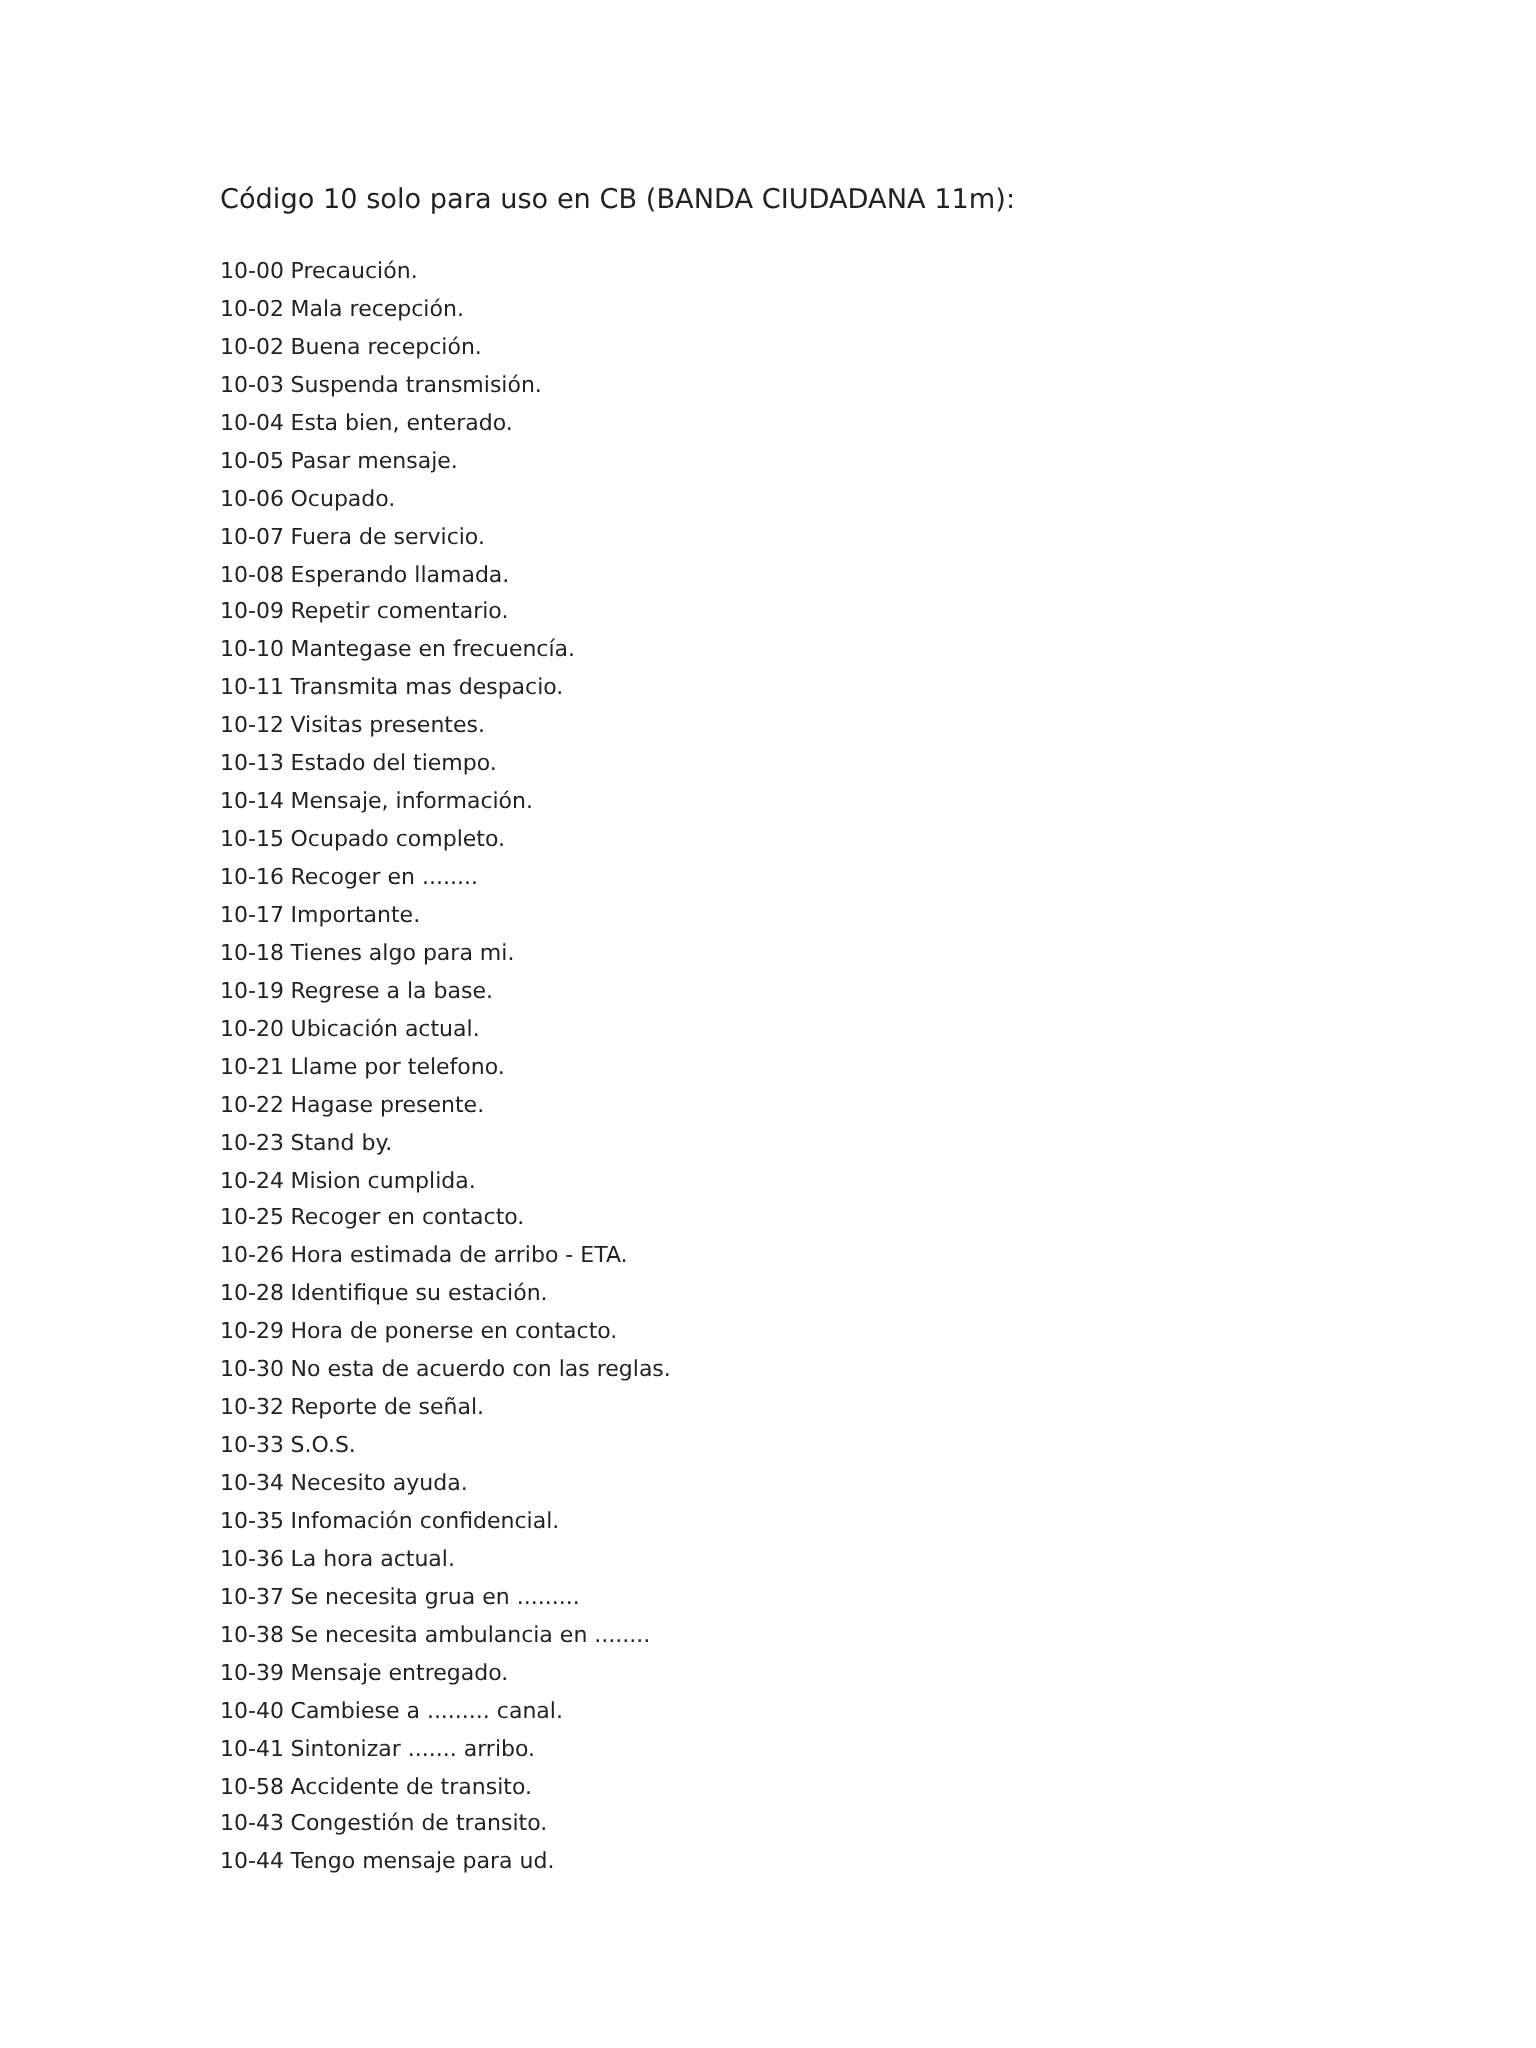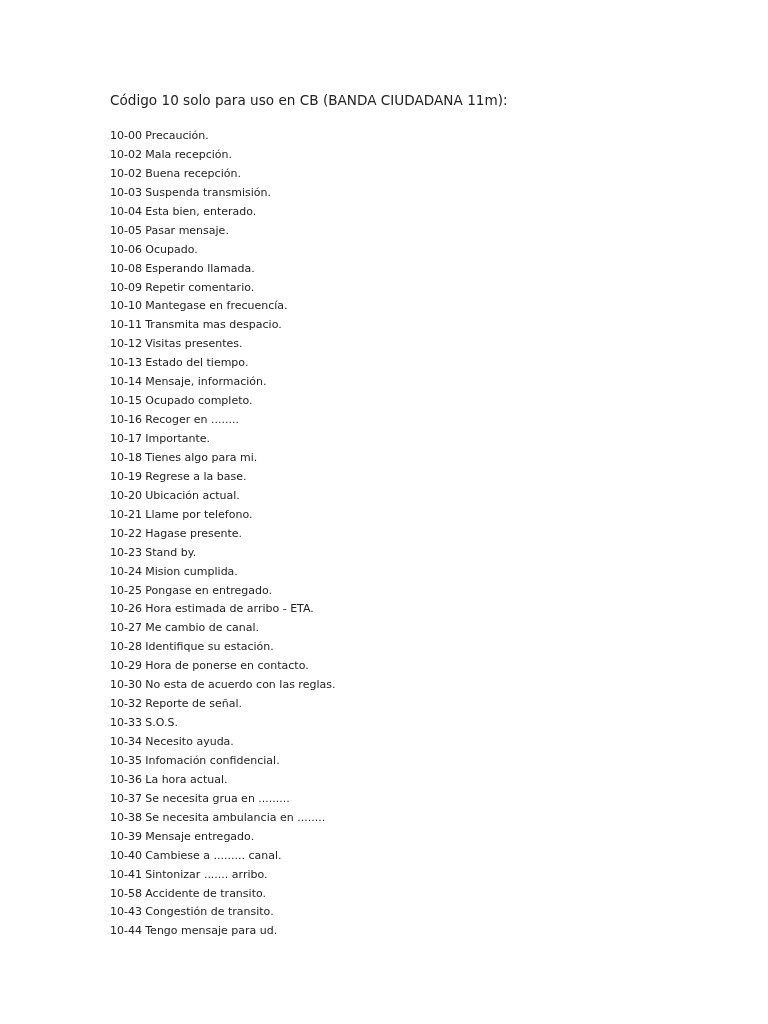--- a/index.html
+++ b/index.html
@@ -51,40 +51,40 @@
 <div class="page">
   <p class="doc-title">Código 10 solo para uso en CB (BANDA CIUDADANA 11m):</p>
   <ul class="code-list" id="code-list">
       <li class="code-item"><span class="code-num">10-00</span><span class="code-meaning">Precaución.</span></li>
       <li class="code-item"><span class="code-num">10-02</span><span class="code-meaning">Mala recepción.</span></li>
       <li class="code-item"><span class="code-num">10-02</span><span class="code-meaning">Buena recepción.</span></li>
       <li class="code-item"><span class="code-num">10-03</span><span class="code-meaning">Suspenda transmisión.</span></li>
       <li class="code-item"><span class="code-num">10-04</span><span class="code-meaning">Esta bien, enterado.</span></li>
       <li class="code-item"><span class="code-num">10-05</span><span class="code-meaning">Pasar mensaje.</span></li>
       <li class="code-item"><span class="code-num">10-06</span><span class="code-meaning">Ocupado.</span></li>
+      <li class="code-item"><span class="code-num">10-07</span><span class="code-meaning">Fuera de servicio.</span></li>
       <li class="code-item"><span class="code-num">10-08</span><span class="code-meaning">Esperando llamada.</span></li>
       <li class="code-item"><span class="code-num">10-09</span><span class="code-meaning">Repetir comentario.</span></li>
       <li class="code-item"><span class="code-num">10-10</span><span class="code-meaning">Mantegase en frecuencía.</span></li>
       <li class="code-item"><span class="code-num">10-11</span><span class="code-meaning">Transmita mas despacio.</span></li>
       <li class="code-item"><span class="code-num">10-12</span><span class="code-meaning">Visitas presentes.</span></li>
       <li class="code-item"><span class="code-num">10-13</span><span class="code-meaning">Estado del tiempo.</span></li>
       <li class="code-item"><span class="code-num">10-14</span><span class="code-meaning">Mensaje, información.</span></li>
       <li class="code-item"><span class="code-num">10-15</span><span class="code-meaning">Ocupado completo.</span></li>
       <li class="code-item"><span class="code-num">10-16</span><span class="code-meaning">Recoger en ........</span></li>
       <li class="code-item"><span class="code-num">10-17</span><span class="code-meaning">Importante.</span></li>
       <li class="code-item"><span class="code-num">10-18</span><span class="code-meaning">Tienes algo para mi.</span></li>
       <li class="code-item"><span class="code-num">10-19</span><span class="code-meaning">Regrese a la base.</span></li>
       <li class="code-item"><span class="code-num">10-20</span><span class="code-meaning">Ubicación actual.</span></li>
       <li class="code-item"><span class="code-num">10-21</span><span class="code-meaning">Llame por telefono.</span></li>
       <li class="code-item"><span class="code-num">10-22</span><span class="code-meaning">Hagase presente.</span></li>
       <li class="code-item"><span class="code-num">10-23</span><span class="code-meaning">Stand by.</span></li>
       <li class="code-item"><span class="code-num">10-24</span><span class="code-meaning">Mision cumplida.</span></li>
-      <li class="code-item"><span class="code-num">10-25</span><span class="code-meaning">Pongase en entregado.</span></li>
+      <li class="code-item"><span class="code-num">10-25</span><span class="code-meaning">Recoger en contacto.</span></li>
       <li class="code-item"><span class="code-num">10-26</span><span class="code-meaning">Hora estimada de arribo - ETA.</span></li>
-      <li class="code-item"><span class="code-num">10-27</span><span class="code-meaning">Me cambio de canal.</span></li>
       <li class="code-item"><span class="code-num">10-28</span><span class="code-meaning">Identifique su estación.</span></li>
       <li class="code-item"><span class="code-num">10-29</span><span class="code-meaning">Hora de ponerse en contacto.</span></li>
       <li class="code-item"><span class="code-num">10-30</span><span class="code-meaning">No esta de acuerdo con las reglas.</span></li>
       <li class="code-item"><span class="code-num">10-32</span><span class="code-meaning">Reporte de señal.</span></li>
       <li class="code-item"><span class="code-num">10-33</span><span class="code-meaning">S.O.S.</span></li>
       <li class="code-item"><span class="code-num">10-34</span><span class="code-meaning">Necesito ayuda.</span></li>
       <li class="code-item"><span class="code-num">10-35</span><span class="code-meaning">Infomación confidencial.</span></li>
       <li class="code-item"><span class="code-num">10-36</span><span class="code-meaning">La hora actual.</span></li>
       <li class="code-item"><span class="code-num">10-37</span><span class="code-meaning">Se necesita grua en .........</span></li>
       <li class="code-item"><span class="code-num">10-38</span><span class="code-meaning">Se necesita ambulancia en ........</span></li>

